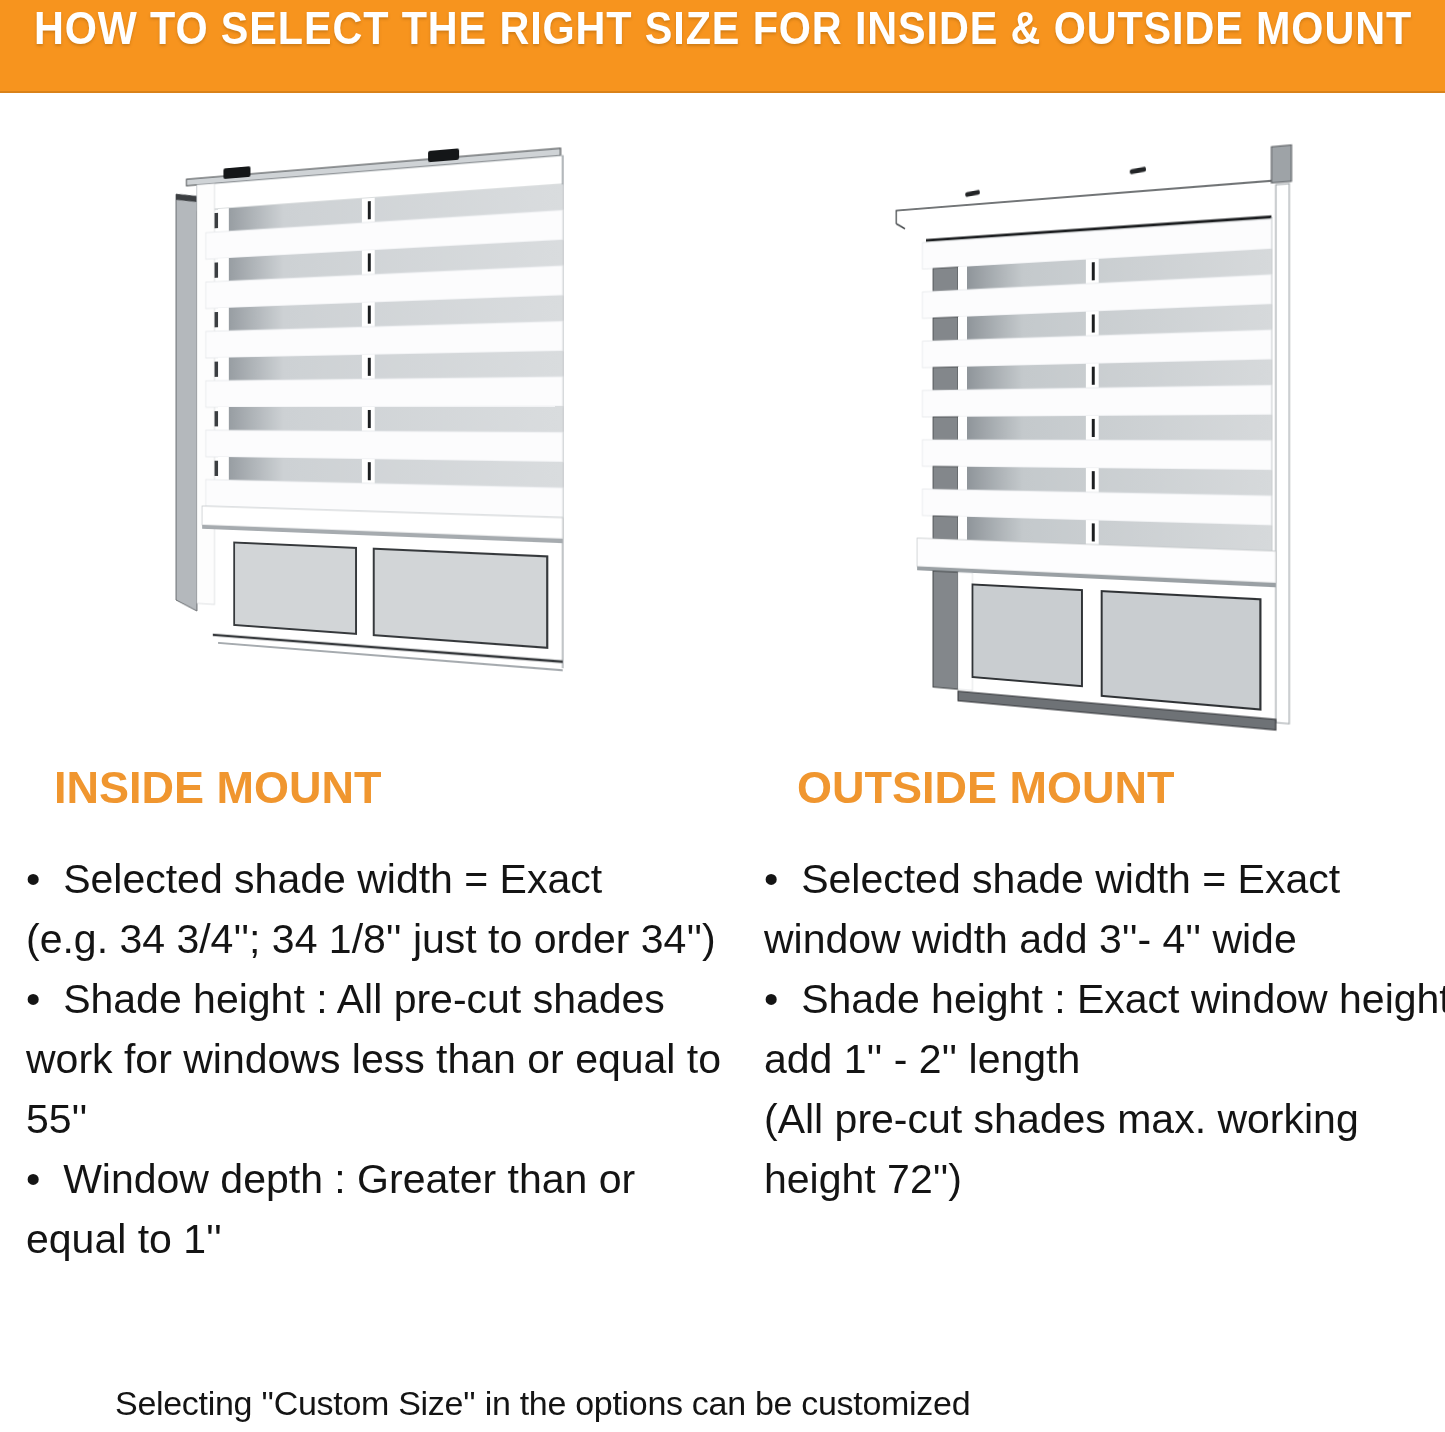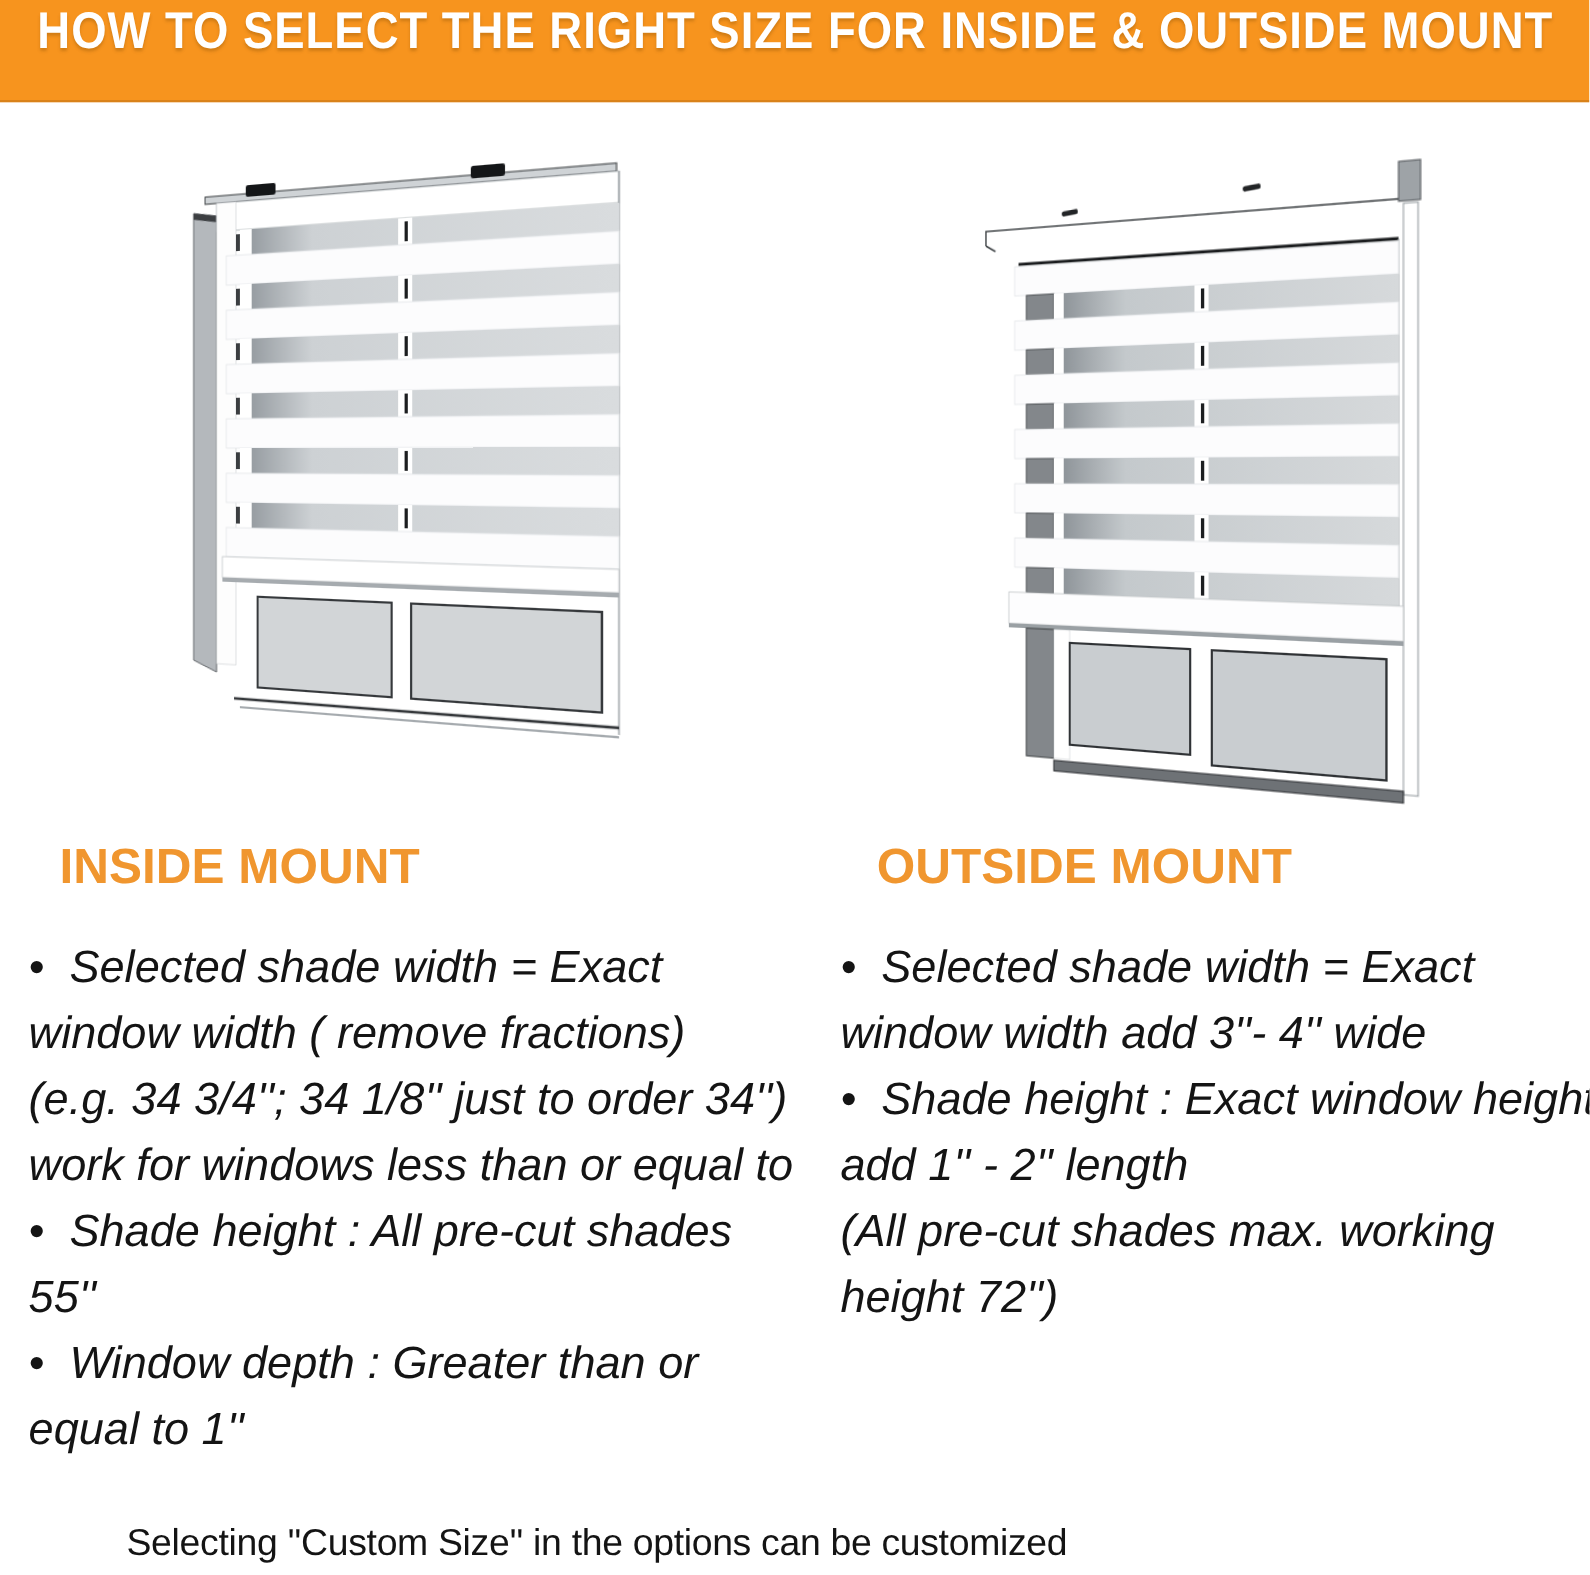--- a/index.html
+++ b/index.html
@@ -39,21 +39,21 @@
     white-space:nowrap;letter-spacing:0px;
   }
   .heading-left{left:42px;top:750px;}
   .heading-right{left:785px;top:750px;}
   
   .col{
     position:absolute;top:849px;
     font-size:41px;line-height:60px;
     color:var(--body_text,#141414);
   }
-  .col .tline{white-space:pre;font-style:italic;}
+  .col .tline{white-space:pre;}
   .col-left{left:26px;}
   .col-right{left:764px;}
   
   .footer{
     position:absolute;top:1384px;left:115px;width:1330px;
     text-align:left;font-size:34px;letter-spacing:-0.3px;
     color:var(--body_text,#141414);
     white-space:nowrap;
   }
 </style>
@@ -174,24 +174,23 @@
         <rect x="76" y="556" width="318" height="10" fill="#6e7276" stroke="#2c2f32" stroke-width="1"></rect>
       </g>
     </svg>
   </div>
 
   <h2 class="heading heading-left">INSIDE MOUNT</h2>
   <h2 class="heading heading-right">OUTSIDE MOUNT</h2>
 
   <div class="col col-left">
       <div class="tline">•  Selected shade width = Exact</div>
-      <div class="tline">window width ( remove fractions)</div>
       <div class="tline">(e.g. 34 3/4''; 34 1/8'' just to order 34'')</div>
+      <div class="tline">•  Shade height : All pre-cut shades</div>
       <div class="tline">work for windows less than or equal to</div>
-      <div class="tline">•  Shade height : All pre-cut shades</div>
       <div class="tline">55''</div>
       <div class="tline">•  Window depth : Greater than or</div>
       <div class="tline">equal to 1''</div>
     </div>
   <div class="col col-right">
       <div class="tline">•  Selected shade width = Exact</div>
       <div class="tline">window width add 3''- 4'' wide</div>
       <div class="tline">•  Shade height : Exact window height</div>
       <div class="tline">add 1'' - 2'' length</div>
       <div class="tline">(All pre-cut shades max. working</div>

